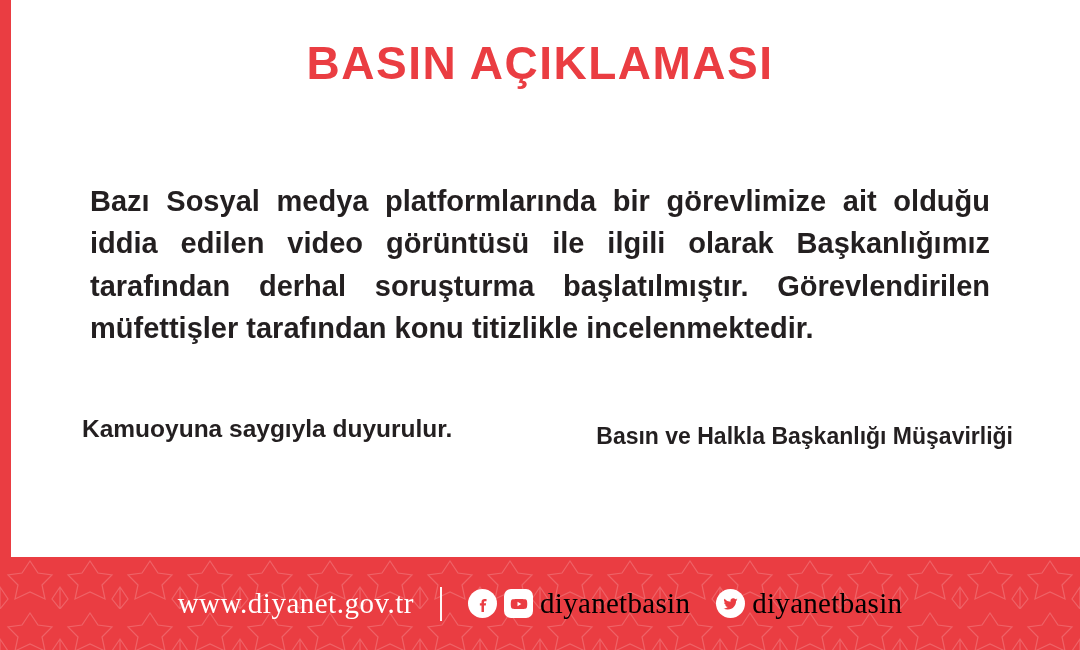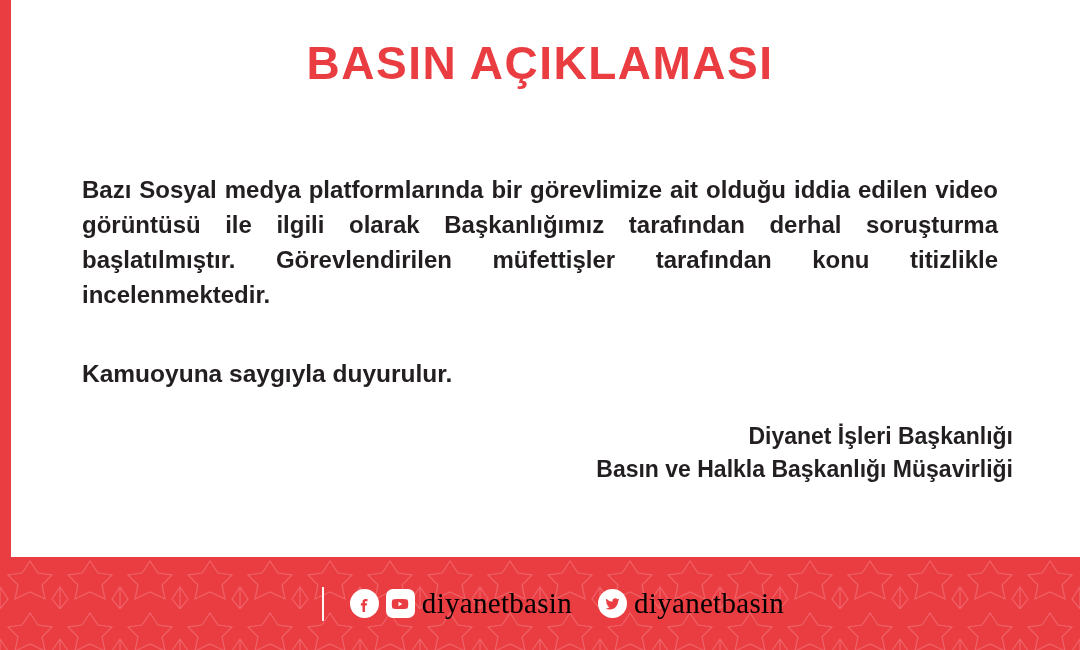--- a/index.html
+++ b/index.html
@@ -43,33 +43,33 @@
     font-family: "Liberation Sans", sans-serif;
   }
   
   .body-block {
     position: absolute;
     top: 172px;
     left: 82px;
     width: 916px;
   }
   .paragraph {
-    font-size: 24px;
+    font-size: 29px;
     font-weight: bold;
     color: #231f20;
     line-height: 1.46;
     text-align: justify;
     text-justify: inter-word;
-    margin: 0;
+    margin: 8px;
   }
   .paragraph-last-line-fix {
     text-align-last: left;
   }
   .closing {
-    margin-top: 48px;
+    margin-top: 66px;
     font-size: 24.5px;
     font-weight: bold;
     color: #231f20;
     text-align: left;
   }
   .signature {
     position: absolute;
     top: 420px;
     left: 0;
     width: 1013px;
@@ -160,39 +160,39 @@
   <div class="left-stripe"></div>
 
   <div class="title">BASIN AÇIKLAMASI</div>
 
   <div class="body-block">
     <p class="paragraph paragraph-last-line-fix">Bazı Sosyal medya platformlarında bir görevlimize ait olduğu iddia edilen video görüntüsü ile ilgili olarak Başkanlığımız tarafından derhal soruşturma başlatılmıştır. Görevlendirilen müfettişler tarafından konu titizlikle incelenmektedir.</p>
     <p class="closing">Kamuoyuna saygıyla duyurulur.</p>
   </div>
 
   <div class="signature">
-    <div>Diyanet İşleri Başkanlığı</div>
     <div>Basın ve Halkla Başkanlığı Müşavirliği</div>
   </div>
 
   <div class="footer">
     <svg class="footer-pattern" viewBox="0 0 1080 93" preserveAspectRatio="none" xmlns="http://www.w3.org/2000/svg">
       <defs>
         <pattern id="stars" width="60" height="52" patternUnits="userSpaceOnUse">
           <g fill="none" stroke="#ffffff" stroke-width="1.2" opacity="0.55">
             <polygon points="30,4 38,16 52,18 42,28 45,42 30,35 15,42 18,28 8,18 22,16"></polygon>
             <polygon points="0,30 8,42 0,52"></polygon>
             <polygon points="60,30 52,42 60,52"></polygon>
           </g>
         </pattern>
       </defs>
       <rect width="1080" height="93" fill="url(#stars)"></rect>
     </svg>
 
     <div class="footer-inner">
+      <span class="site-url">www.diyanet.gov.tr</span>
 
       <span class="divider"></span>
 
       <span class="social-pair">
         <span class="icon-circle">
           <svg width="18" height="18" viewBox="0 0 24 24" xmlns="http://www.w3.org/2000/svg">
             <path fill="#ea3d42" d="M14.5 8.2h2.2V5.3h-2.6c-2.5 0-4.1 1.6-4.1 4.1v1.7H7.8v3h2.2v8.4h3.3v-8.4h2.4l.4-3h-2.8V9.6c0-.9.4-1.4 1.2-1.4z"></path>
           </svg>
         </span>
         <span class="icon-rounded">

